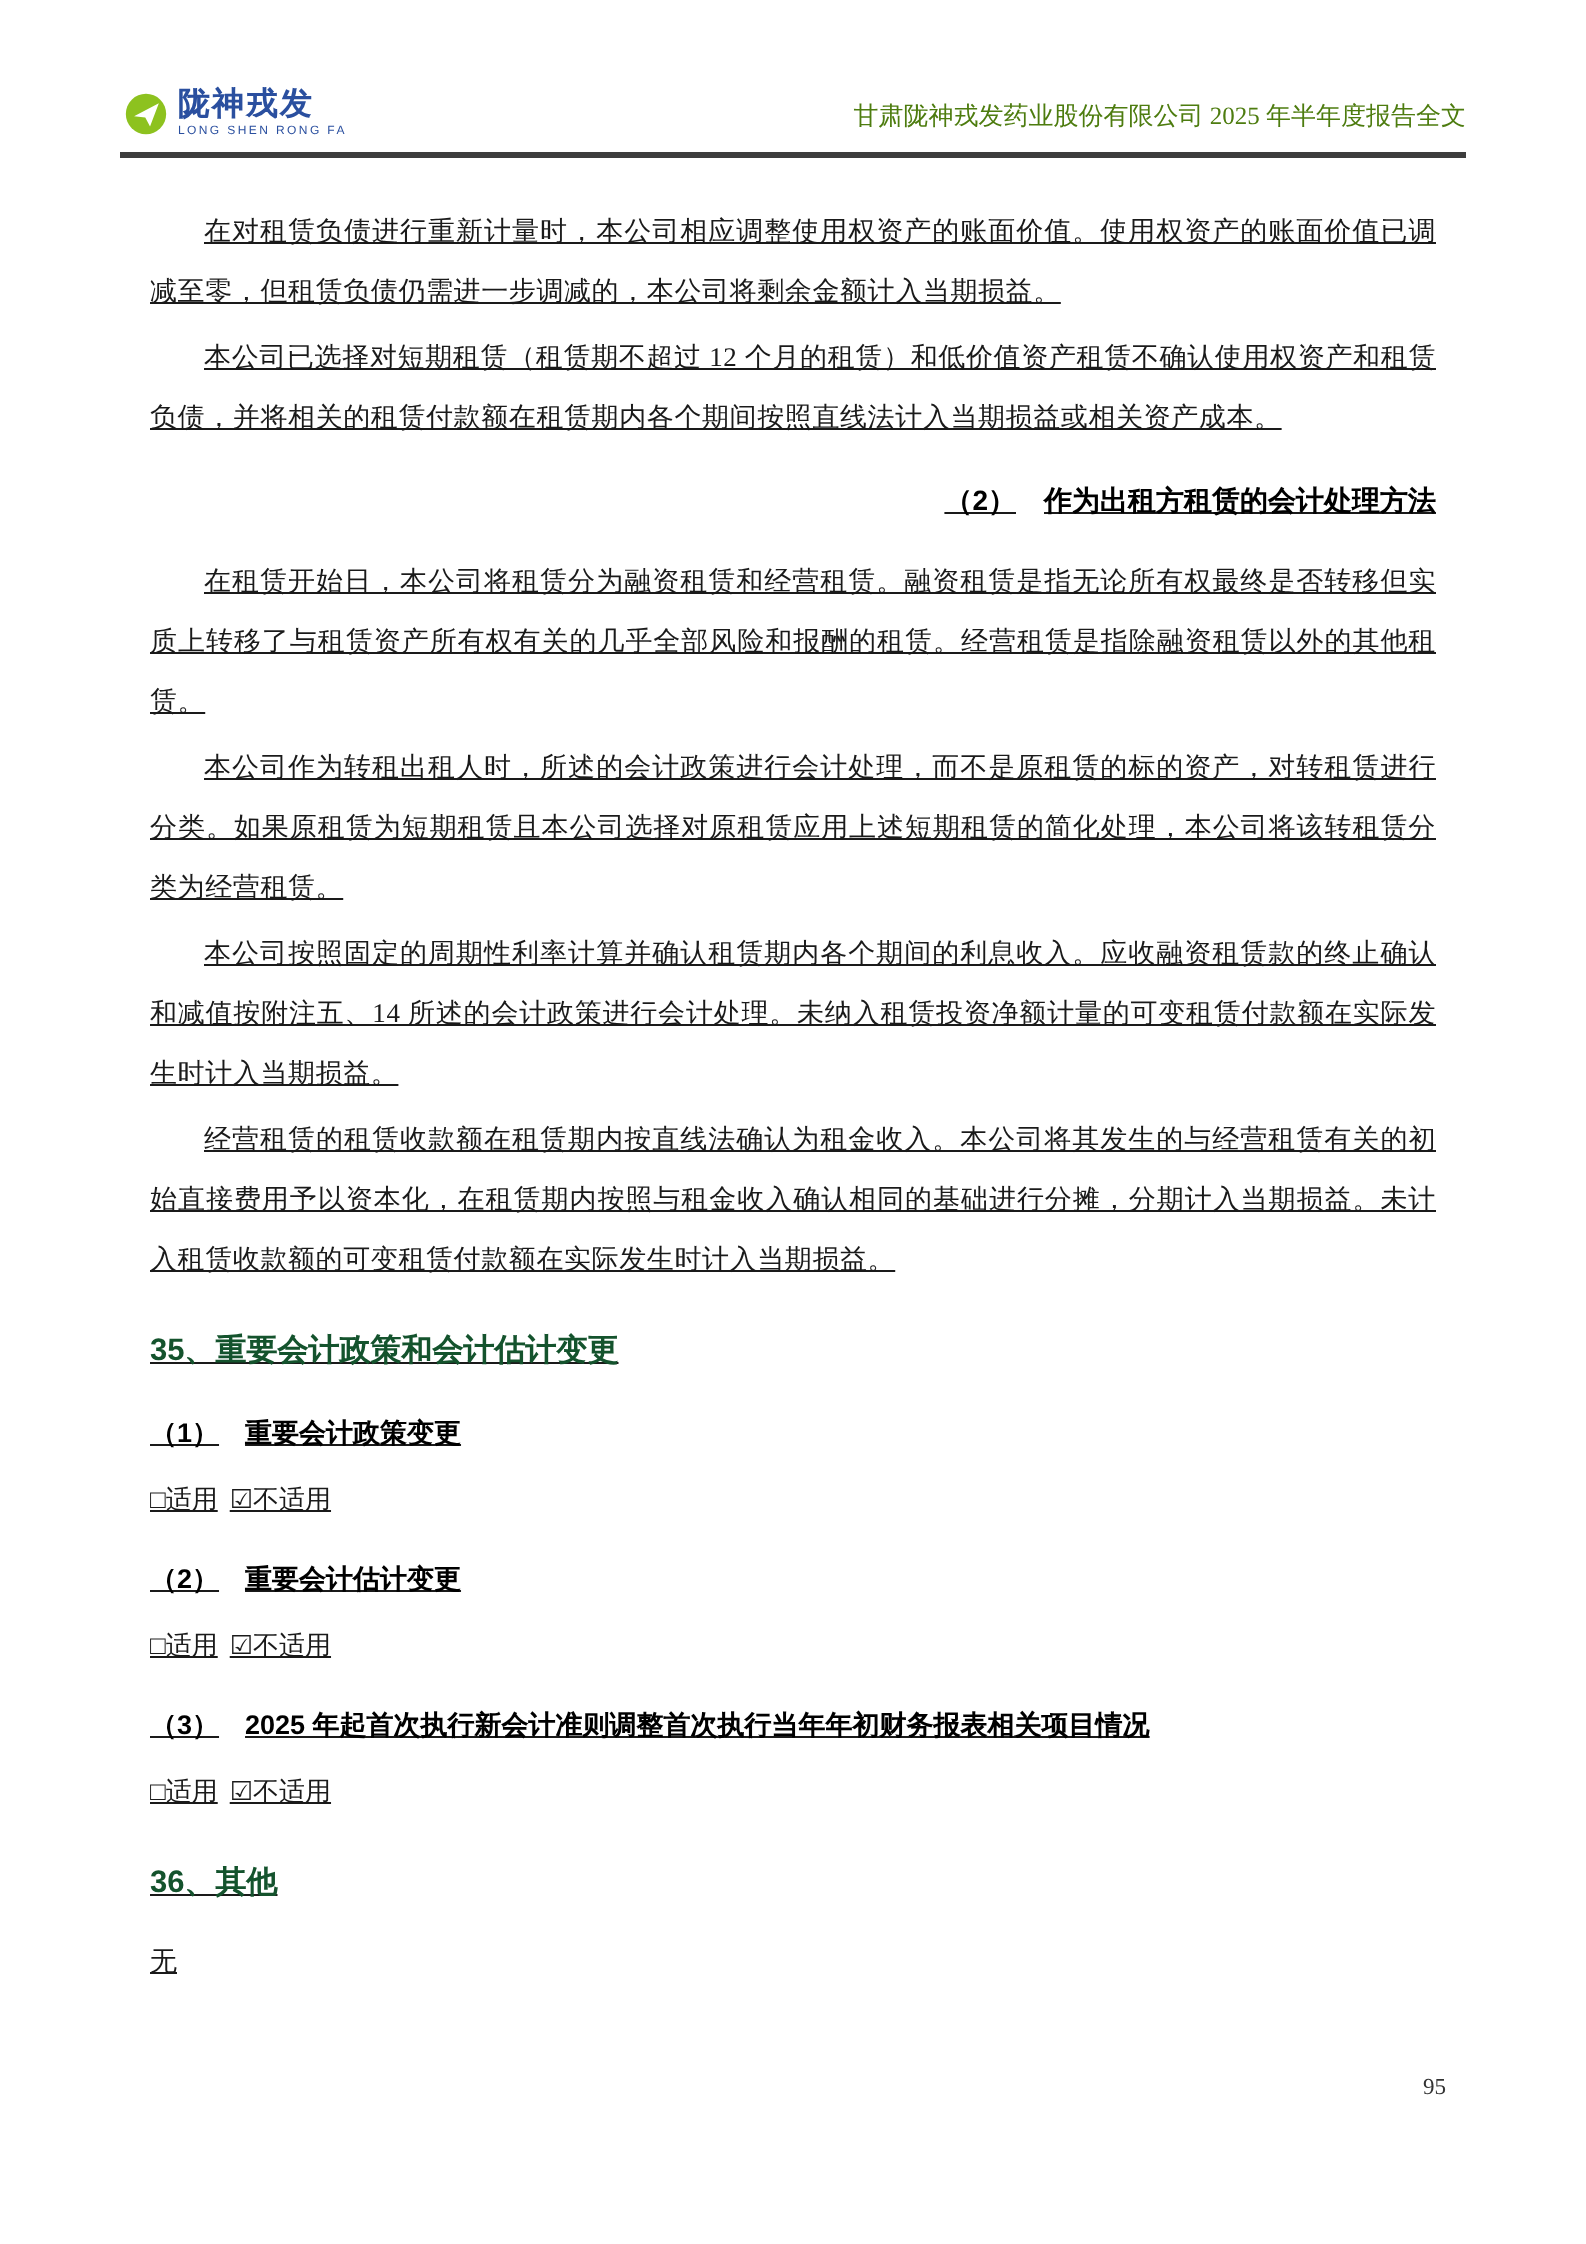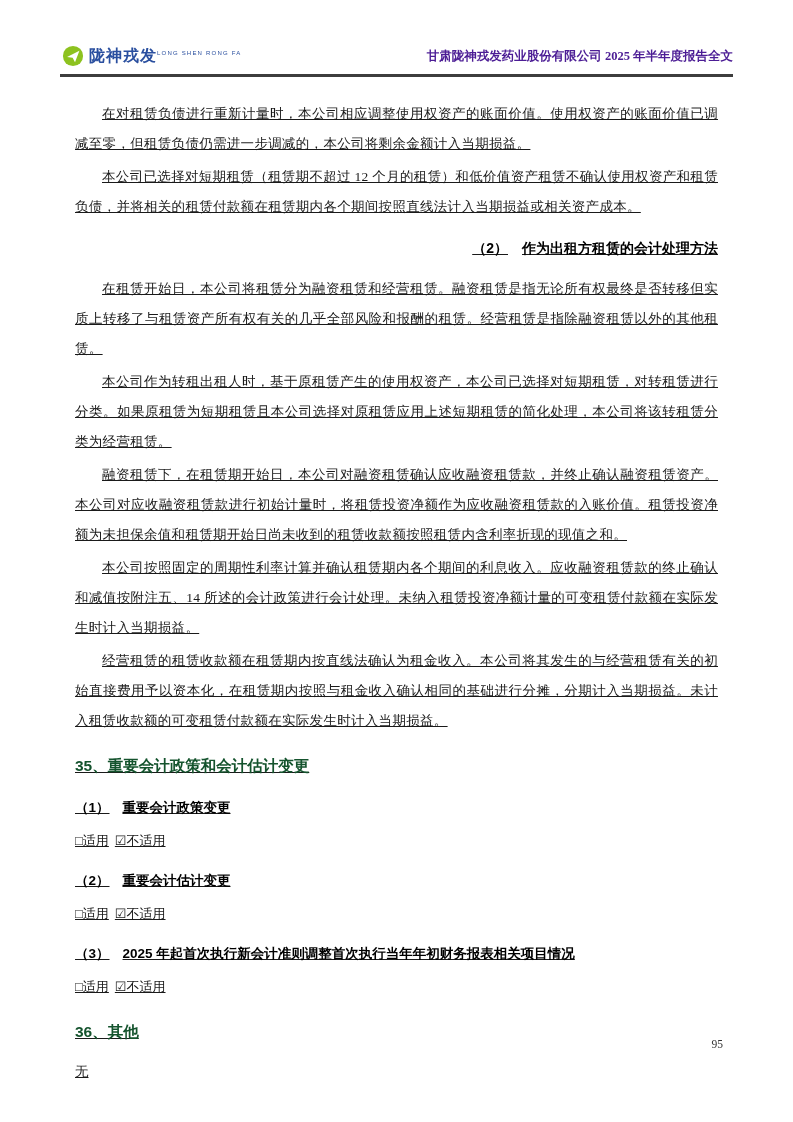--- a/index.html
+++ b/index.html
@@ -23,41 +23,40 @@
   }
   
   .header{
     display:flex;
     justify-content:space-between;
     align-items:flex-end;
     padding:45px 60px 0 62px;
   }
   .brand{display:flex;align-items:center;gap:5px;}
   .logo-circle{width:22px;height:22px;display:inline-block;flex:0 0 auto;}
-  .brand-text{display:flex;flex-direction:row;line-height:1;}
+  .brand-text{display:flex;flex-direction:column;line-height:1;}
   .brand-cn{
     font-family:"Liberation Sans","DejaVu Sans",sans-serif;
     font-weight:bold;
     font-size:16px;
     color:var(--brand-blue);
     letter-spacing:1px;
   }
   .brand-en{
     font-family:"Liberation Sans","DejaVu Sans",sans-serif;
     font-size:6px;
     color:var(--brand-blue);
     letter-spacing:1.2px;
     margin-top:2px;
   }
   .doc-title{
     font-size:12.5px;
-    color:#4c1d95;
+    color:#4d7c0f;
     padding-bottom:2px;
     white-space:nowrap;
-    font-weight:bold;
   }
   .rule{
     margin:7px 60px 0 60px;
     border-bottom:3px solid var(--rule-gray);
   }
   
   .content{
     padding:22px 75px 0 75px;
     text-decoration:underline;
   }
@@ -146,23 +145,22 @@
     <p class="body-p">在对租赁负债进行重新计量时，本公司相应调整使用权资产的账面价值。使用权资产的账面价值已调减至零，但租赁负债仍需进一步调减的，本公司将剩余金额计入当期损益。</p>
 
     <p class="body-p">本公司已选择对短期租赁（租赁期不超过 12 个月的租赁）和低价值资产租赁不确认使用权资产和租赁负债，并将相关的租赁付款额在租赁期内各个期间按照直线法计入当期损益或相关资产成本。</p>
 
     <h3 class="h-sub">
       <span class="num">（2）</span><span>作为出租方租赁的会计处理方法</span>
     </h3>
 
     <p class="body-p">在租赁开始日，本公司将租赁分为融资租赁和经营租赁。融资租赁是指无论所有权最终是否转移但实质上转移了与租赁资产所有权有关的几乎全部风险和报酬的租赁。经营租赁是指除融资租赁以外的其他租赁。</p>
 
-    <p class="body-p">本公司作为转租出租人时，基于原租赁产生的使用权资产，本公司已选择对短期租赁，对转租赁进行分类。如果原租赁为短期租赁且本公司选择对原租赁应用上述短期租赁的简化处理，本公司将该转租赁分类为经营租赁。</p>
+    <p class="body-p">本公司作为转租出租人时，所述的会计政策进行会计处理，而不是原租赁的标的资产，对转租赁进行分类。如果原租赁为短期租赁且本公司选择对原租赁应用上述短期租赁的简化处理，本公司将该转租赁分类为经营租赁。</p>
 
-    <p class="body-p">融资租赁下，在租赁期开始日，本公司对融资租赁确认应收融资租赁款，并终止确认融资租赁资产。本公司对应收融资租赁款进行初始计量时，将租赁投资净额作为应收融资租赁款的入账价值。租赁投资净额为未担保余值和租赁期开始日尚未收到的租赁收款额按照租赁内含利率折现的现值之和。</p>
 
     <p class="body-p">本公司按照固定的周期性利率计算并确认租赁期内各个期间的利息收入。应收融资租赁款的终止确认和减值按附注五、14 所述的会计政策进行会计处理。未纳入租赁投资净额计量的可变租赁付款额在实际发生时计入当期损益。</p>
 
     <p class="body-p">经营租赁的租赁收款额在租赁期内按直线法确认为租金收入。本公司将其发生的与经营租赁有关的初始直接费用予以资本化，在租赁期内按照与租金收入确认相同的基础进行分摊，分期计入当期损益。未计入租赁收款额的可变租赁付款额在实际发生时计入当期损益。</p>
 
     <h2 class="h-main">35、重要会计政策和会计估计变更</h2>
 
     <h3 class="h-item">
       <span class="num">（1）</span><span>重要会计政策变更</span>
     </h3>

